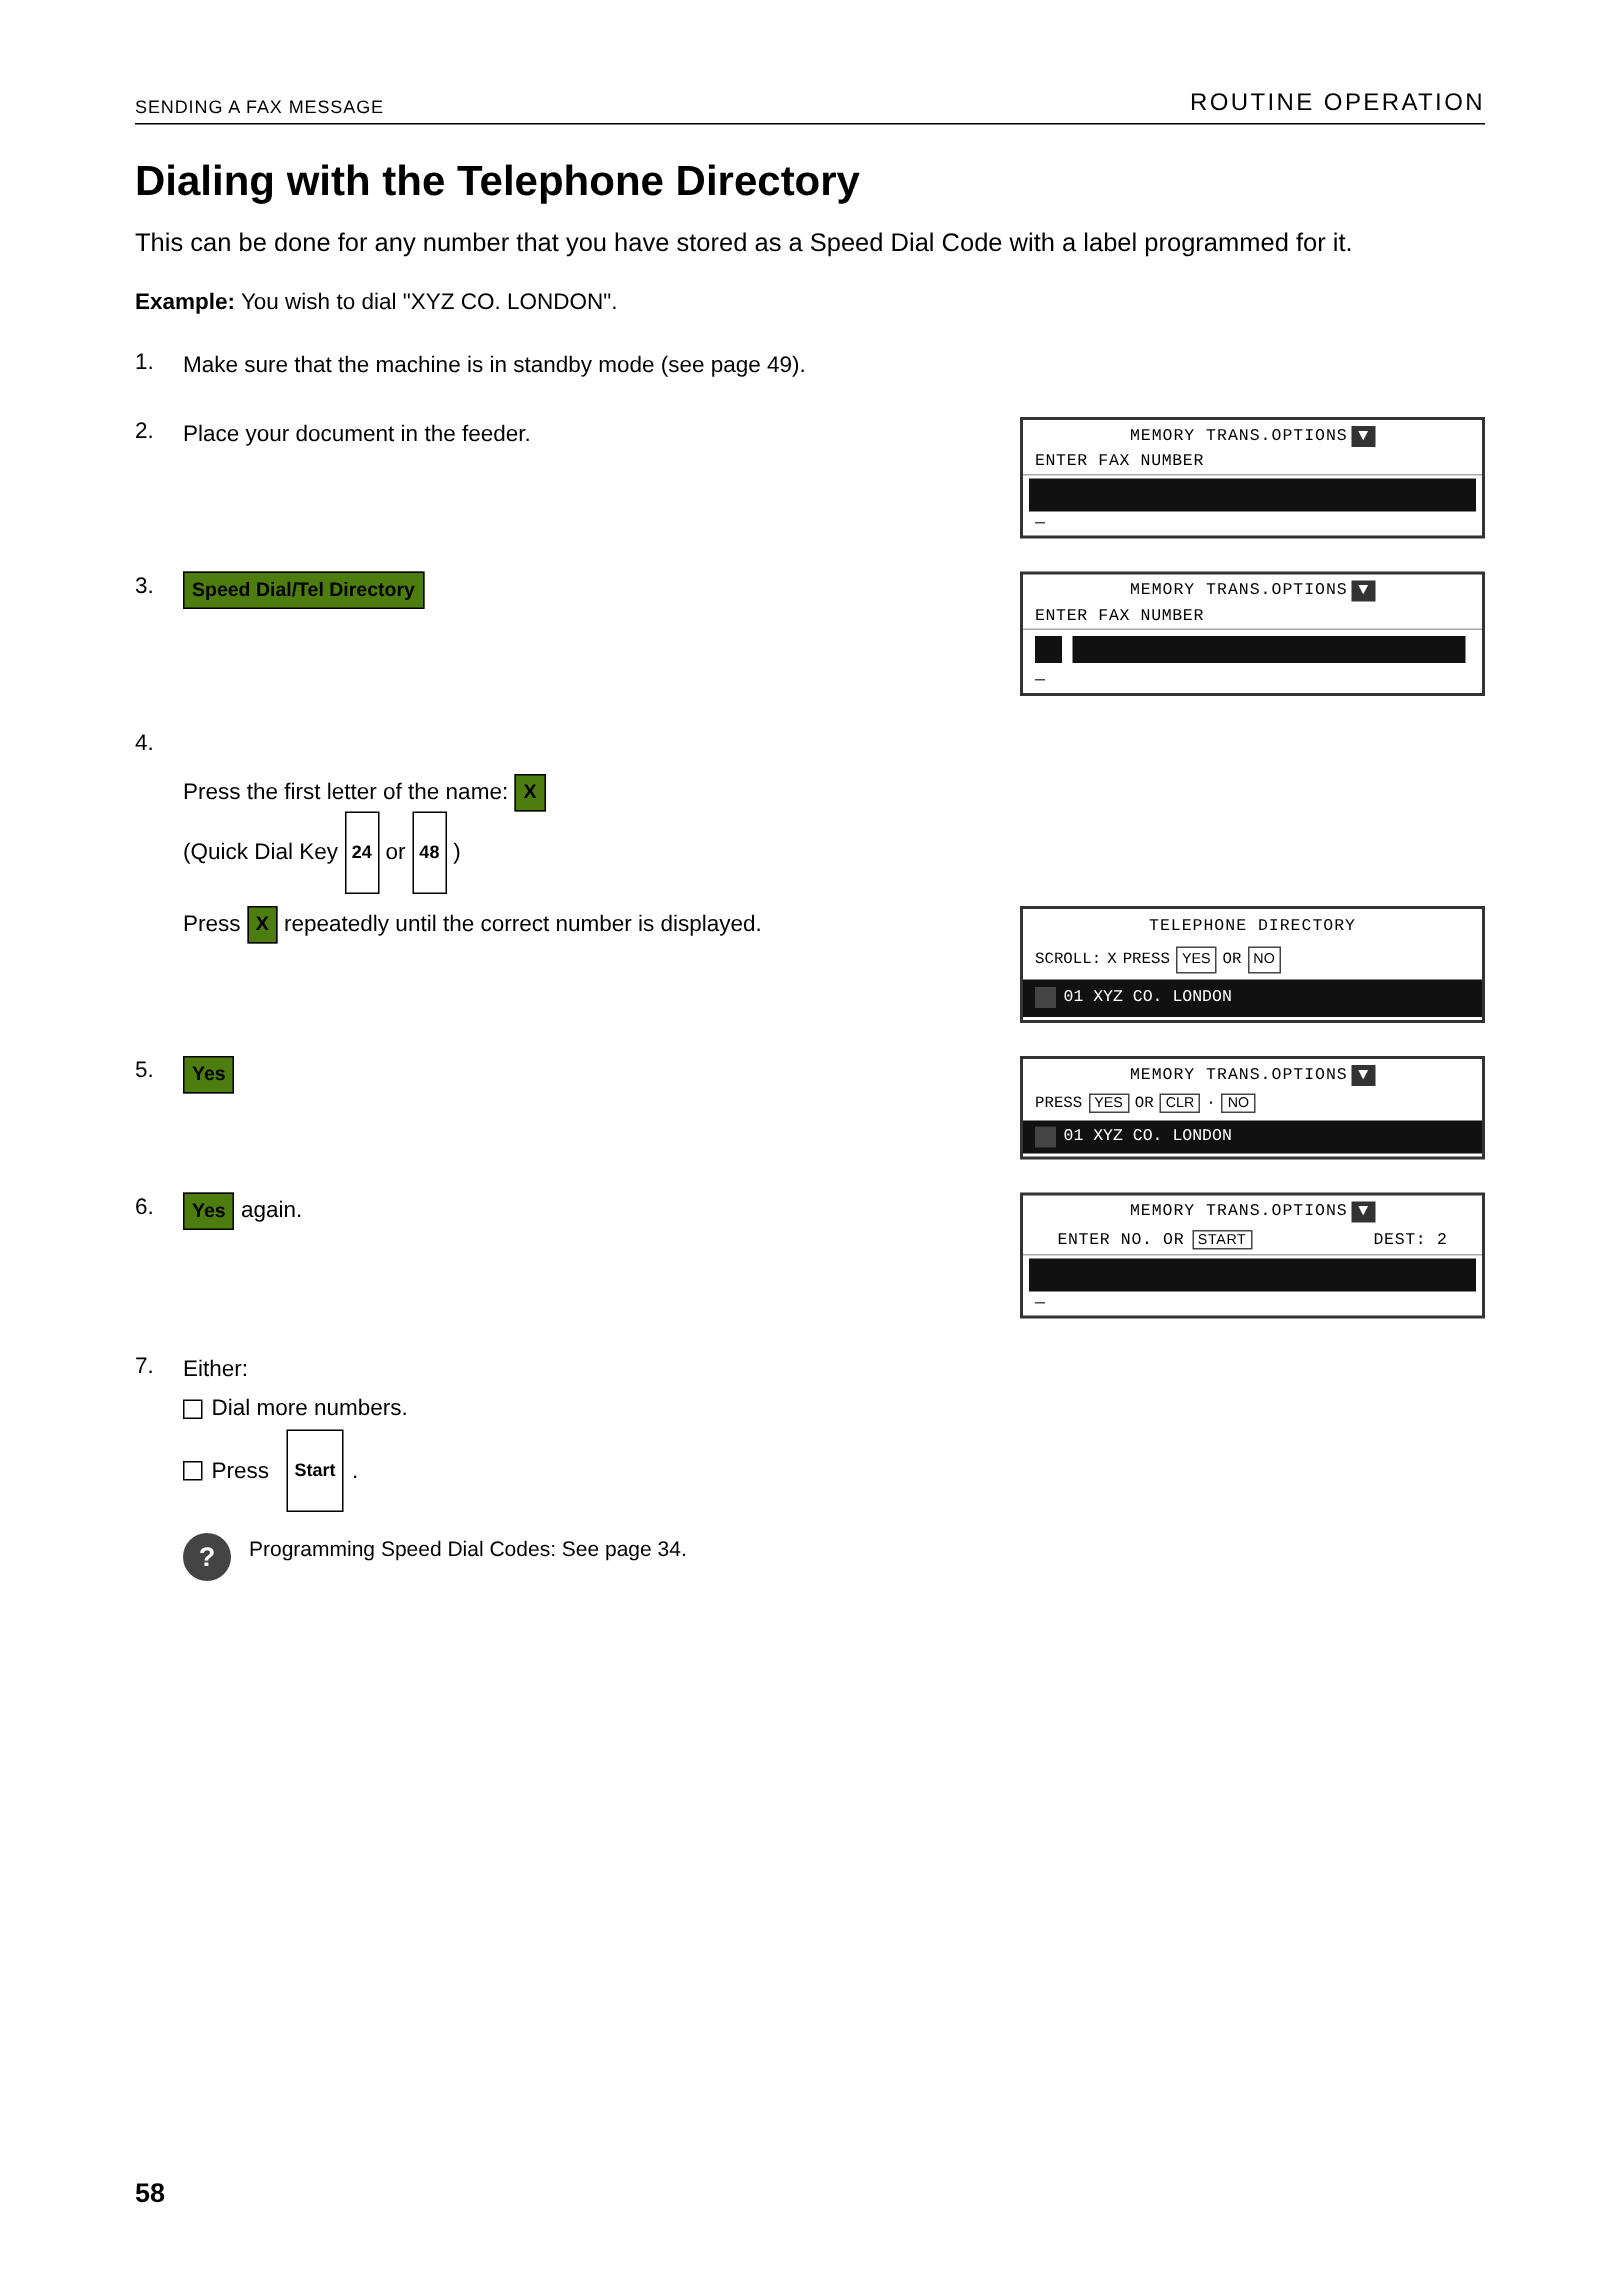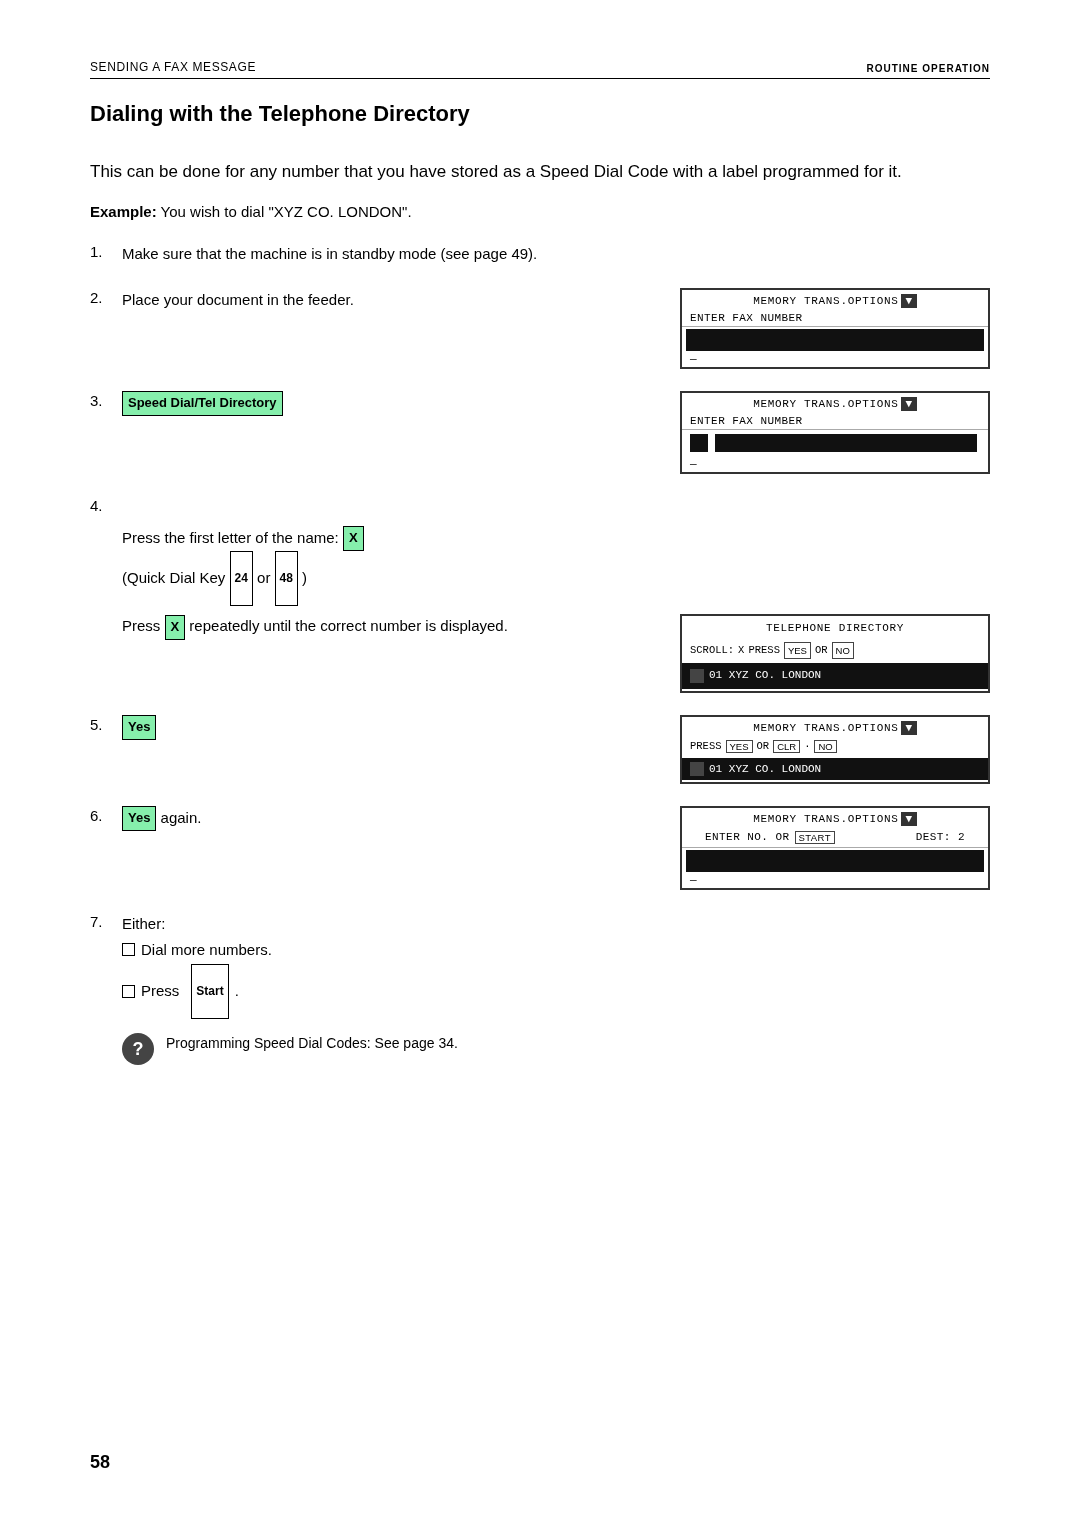--- a/index.html
+++ b/index.html
@@ -26,29 +26,29 @@
       border-bottom: 1.5px solid #000;
       padding-bottom: 4px;
       margin-bottom: 22px;
     }
     .header-left {
       font-size: 12px;
       letter-spacing: 0.05em;
       text-transform: uppercase;
     }
     .header-right {
-      font-size: 10px;
-      font-weight: bold;
+      font-size: 16px;
+      font-weight: normal;
       letter-spacing: 0.1em;
       text-transform: uppercase;
     }
     h1 {
-      font-size: 22px;
-      font-weight: bold;
-      margin-bottom: 32px;
+      font-size: 28px;
+      font-weight: bold;
+      margin-bottom: 12px;
     }
     .intro-text {
       font-size: 17px;
       line-height: 1.55;
       margin-bottom: 16px;
     }
     .example-line {
       font-size: 15px;
       margin-bottom: 18px;
       line-height: 1.5;
@@ -160,21 +160,21 @@
       background: #fff;
       font-family: Arial, sans-serif;
     }
     .key-box {
       border: 1.5px solid #000;
       padding: 1px 5px;
       font-size: 13px;
       font-weight: bold;
       display: inline-block;
       vertical-align: middle;
-      background: #86efac;
+      background: #4d7c0f;
       font-family: Arial, sans-serif;
     }
     .key-box-small {
       border: 1.5px solid #000;
       padding: 17px 4px;
       font-size: 12px;
       font-weight: bold;
       display: inline-block;
       vertical-align: middle;
       background: #fff;

